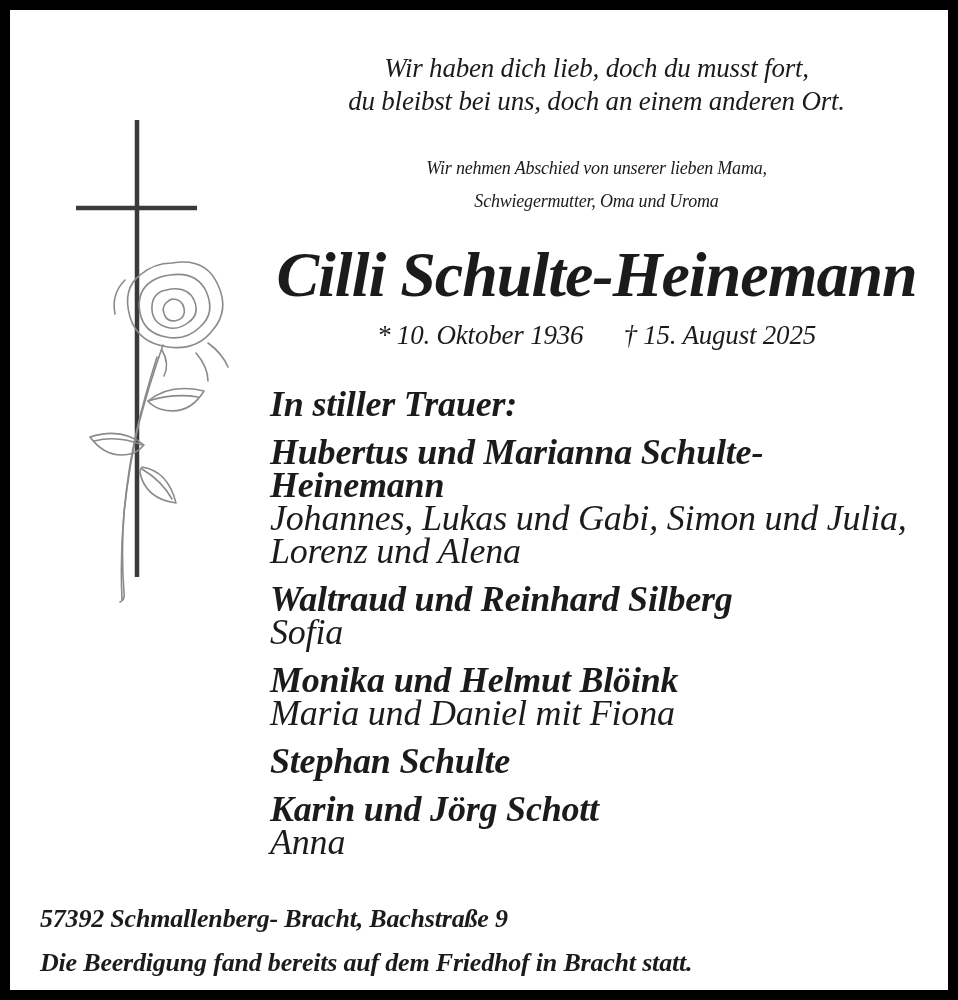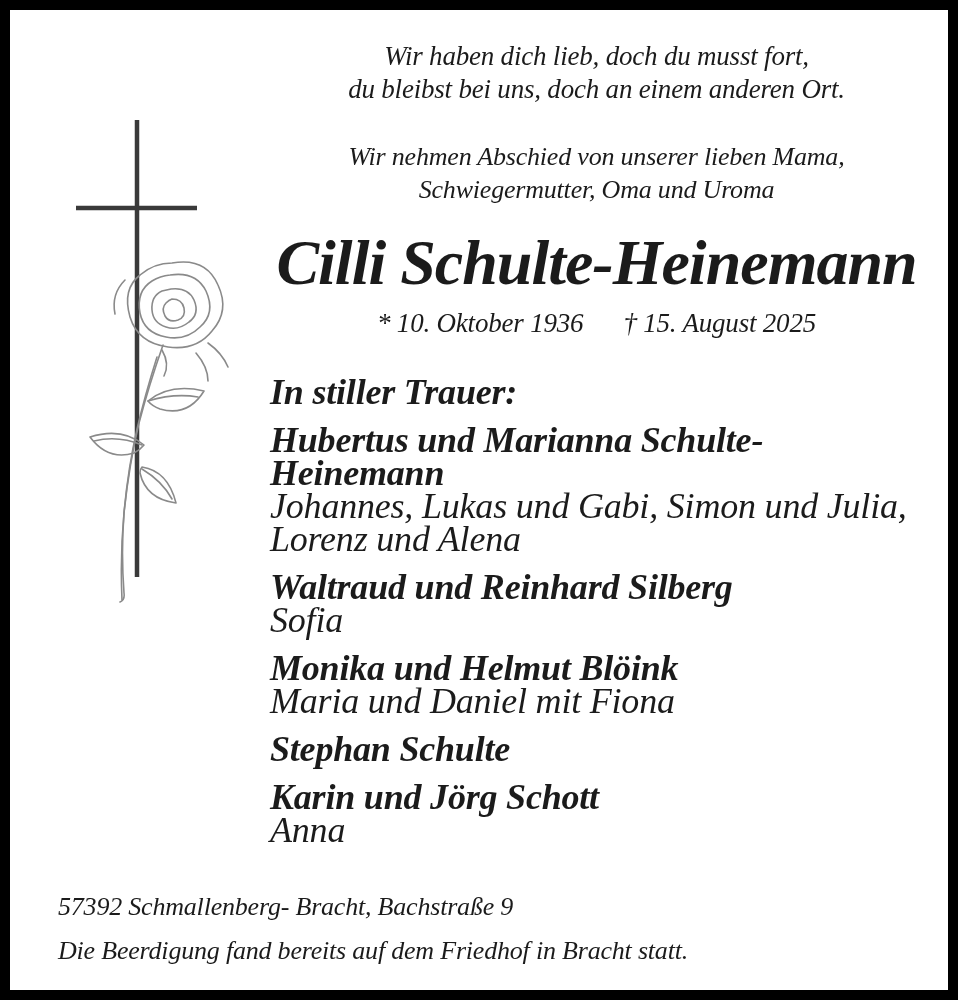--- a/index.html
+++ b/index.html
@@ -29,30 +29,30 @@
   .art {
     position: absolute;
     left: 40px;
     top: 95px;
     width: 190px;
     height: 505px;
   }
   .content {
     margin-left: 260px;
     margin-right: 25px;
-    padding-top: 30px;
+    padding-top: 42px;
   }
   .verse-block {
     text-align: center;
     font-size: 27px;
     line-height: 33px;
   }
   .farewell-block {
     text-align: center;
-    font-size: 26px;
+    font-size: 18px;
     line-height: 33px;
     margin-top: 34px;
   }
   .deceased-name {
     text-align: center;
     font-size: 64px;
     line-height: 1.1;
     font-weight: 700;
     font-style: italic;
     margin: 22px 0 0 0;
@@ -78,24 +78,24 @@
   .mourner-group {
     margin-top: 15px;
   }
   .lead-line {
     font-weight: 700;
   }
   .member-line {
     font-weight: 400;
   }
   .footer {
-    margin: 44px 30px 0 48px;
+    margin: 44px 30px 0 30px;
     font-size: 26px;
     line-height: 32px;
-    font-weight: 400;
+    font-weight: 700;
   }
   .footer-funeral {
     margin-top: 12px;
   }
   .sketch-stroke {
     fill: none;
     stroke: #8a8a8a;
     stroke-width: 1.6;
     stroke-linecap: round;
     stroke-linejoin: round;

